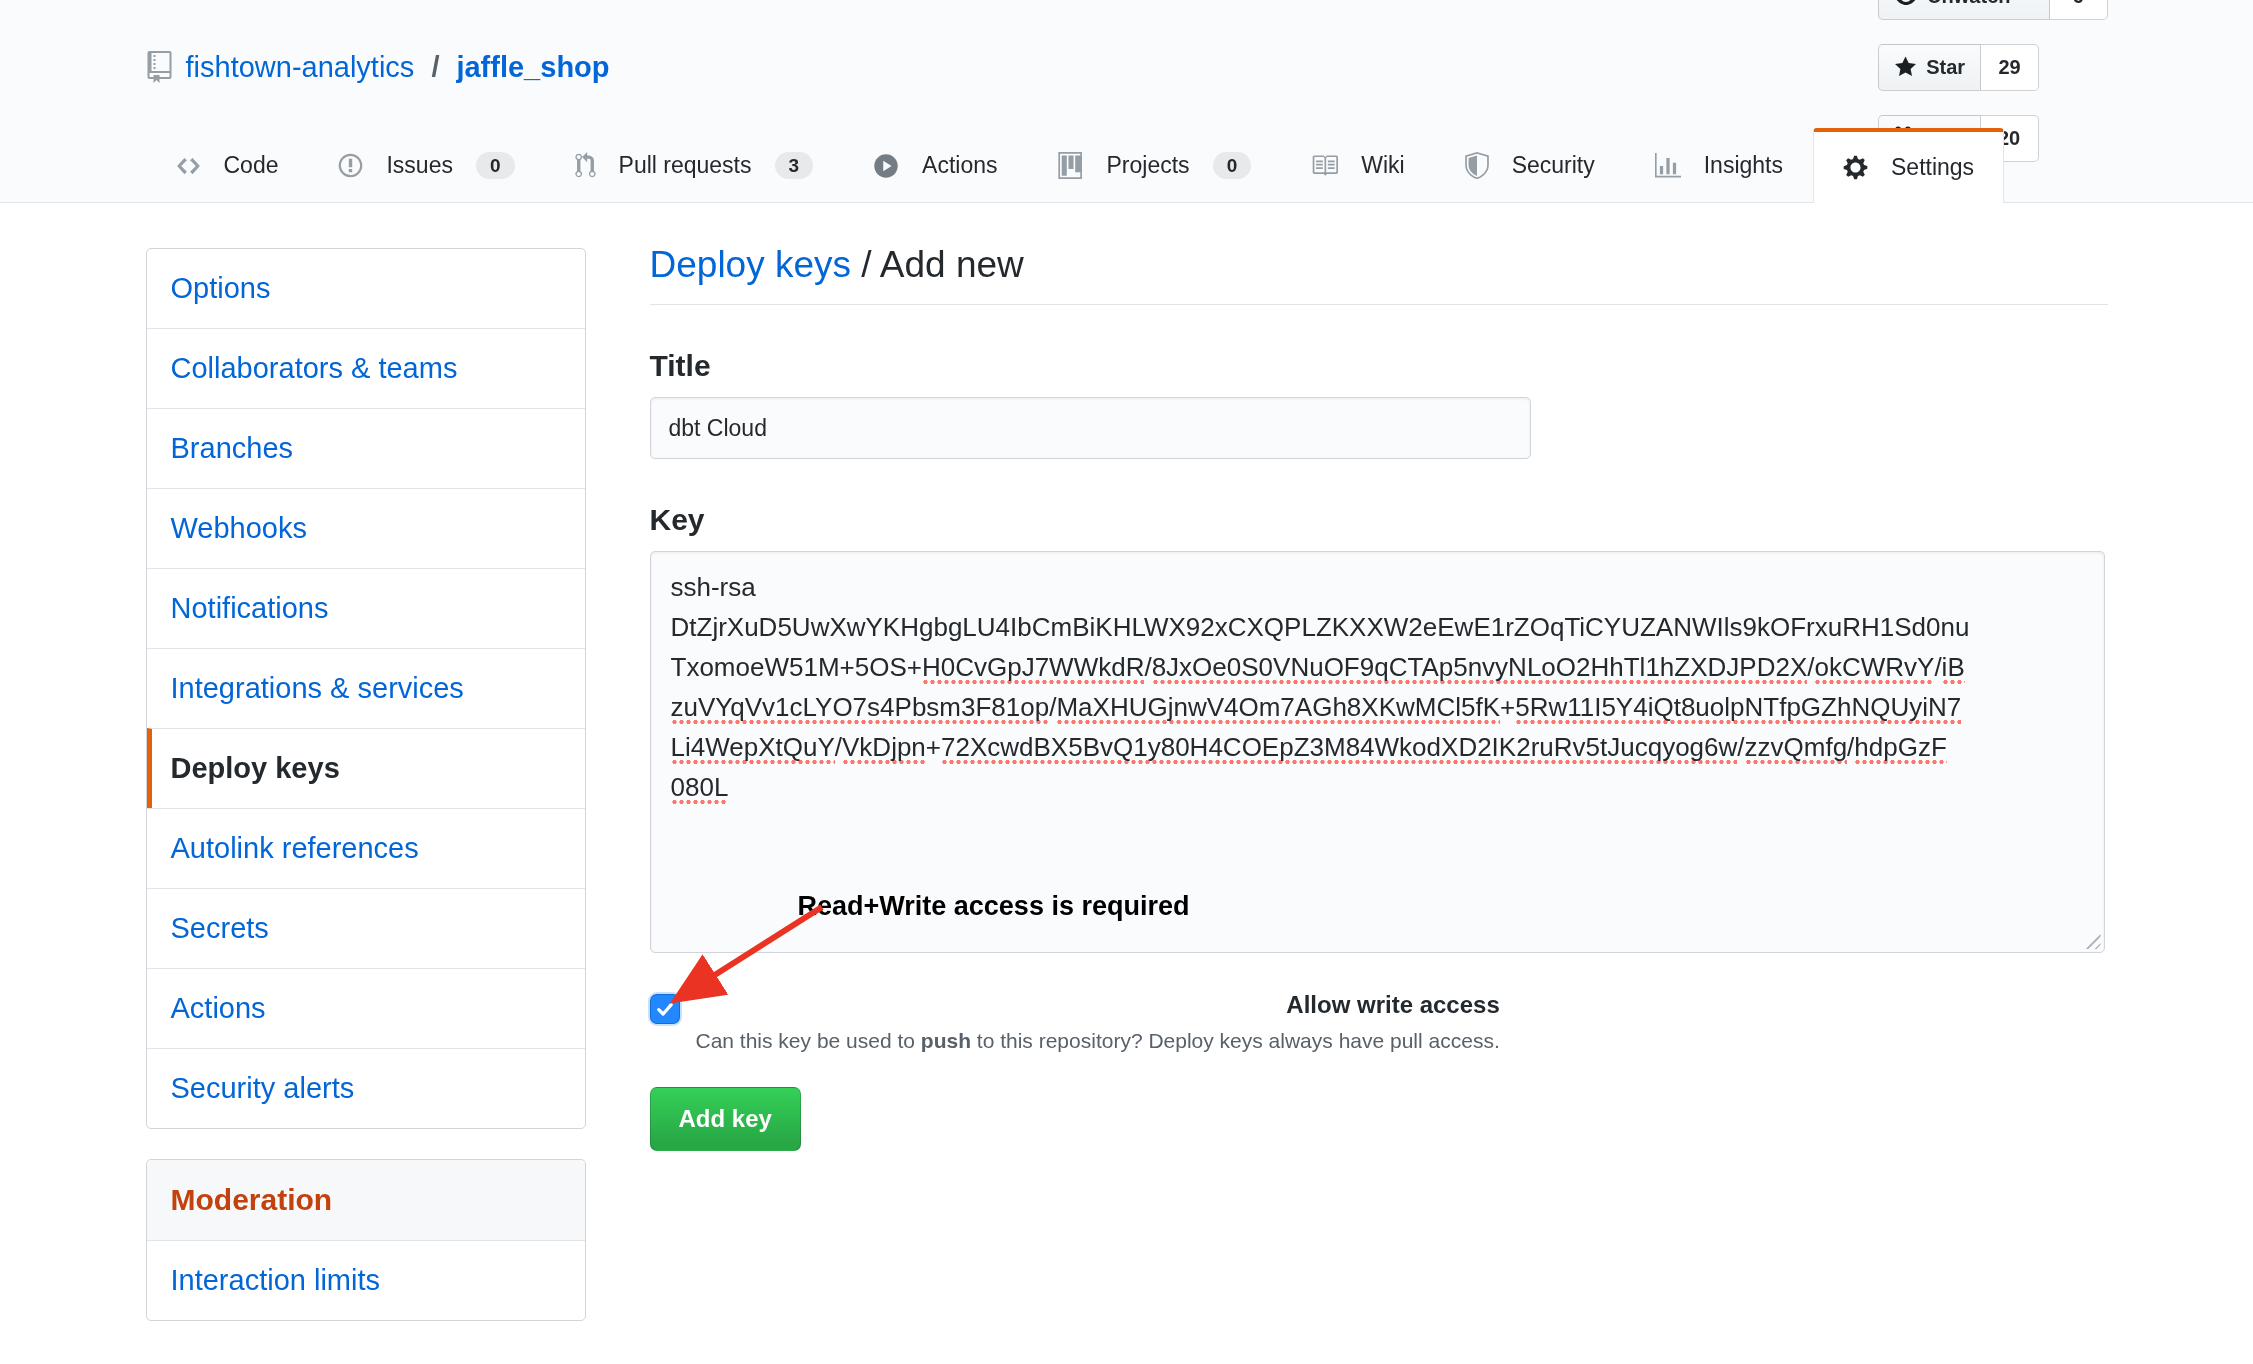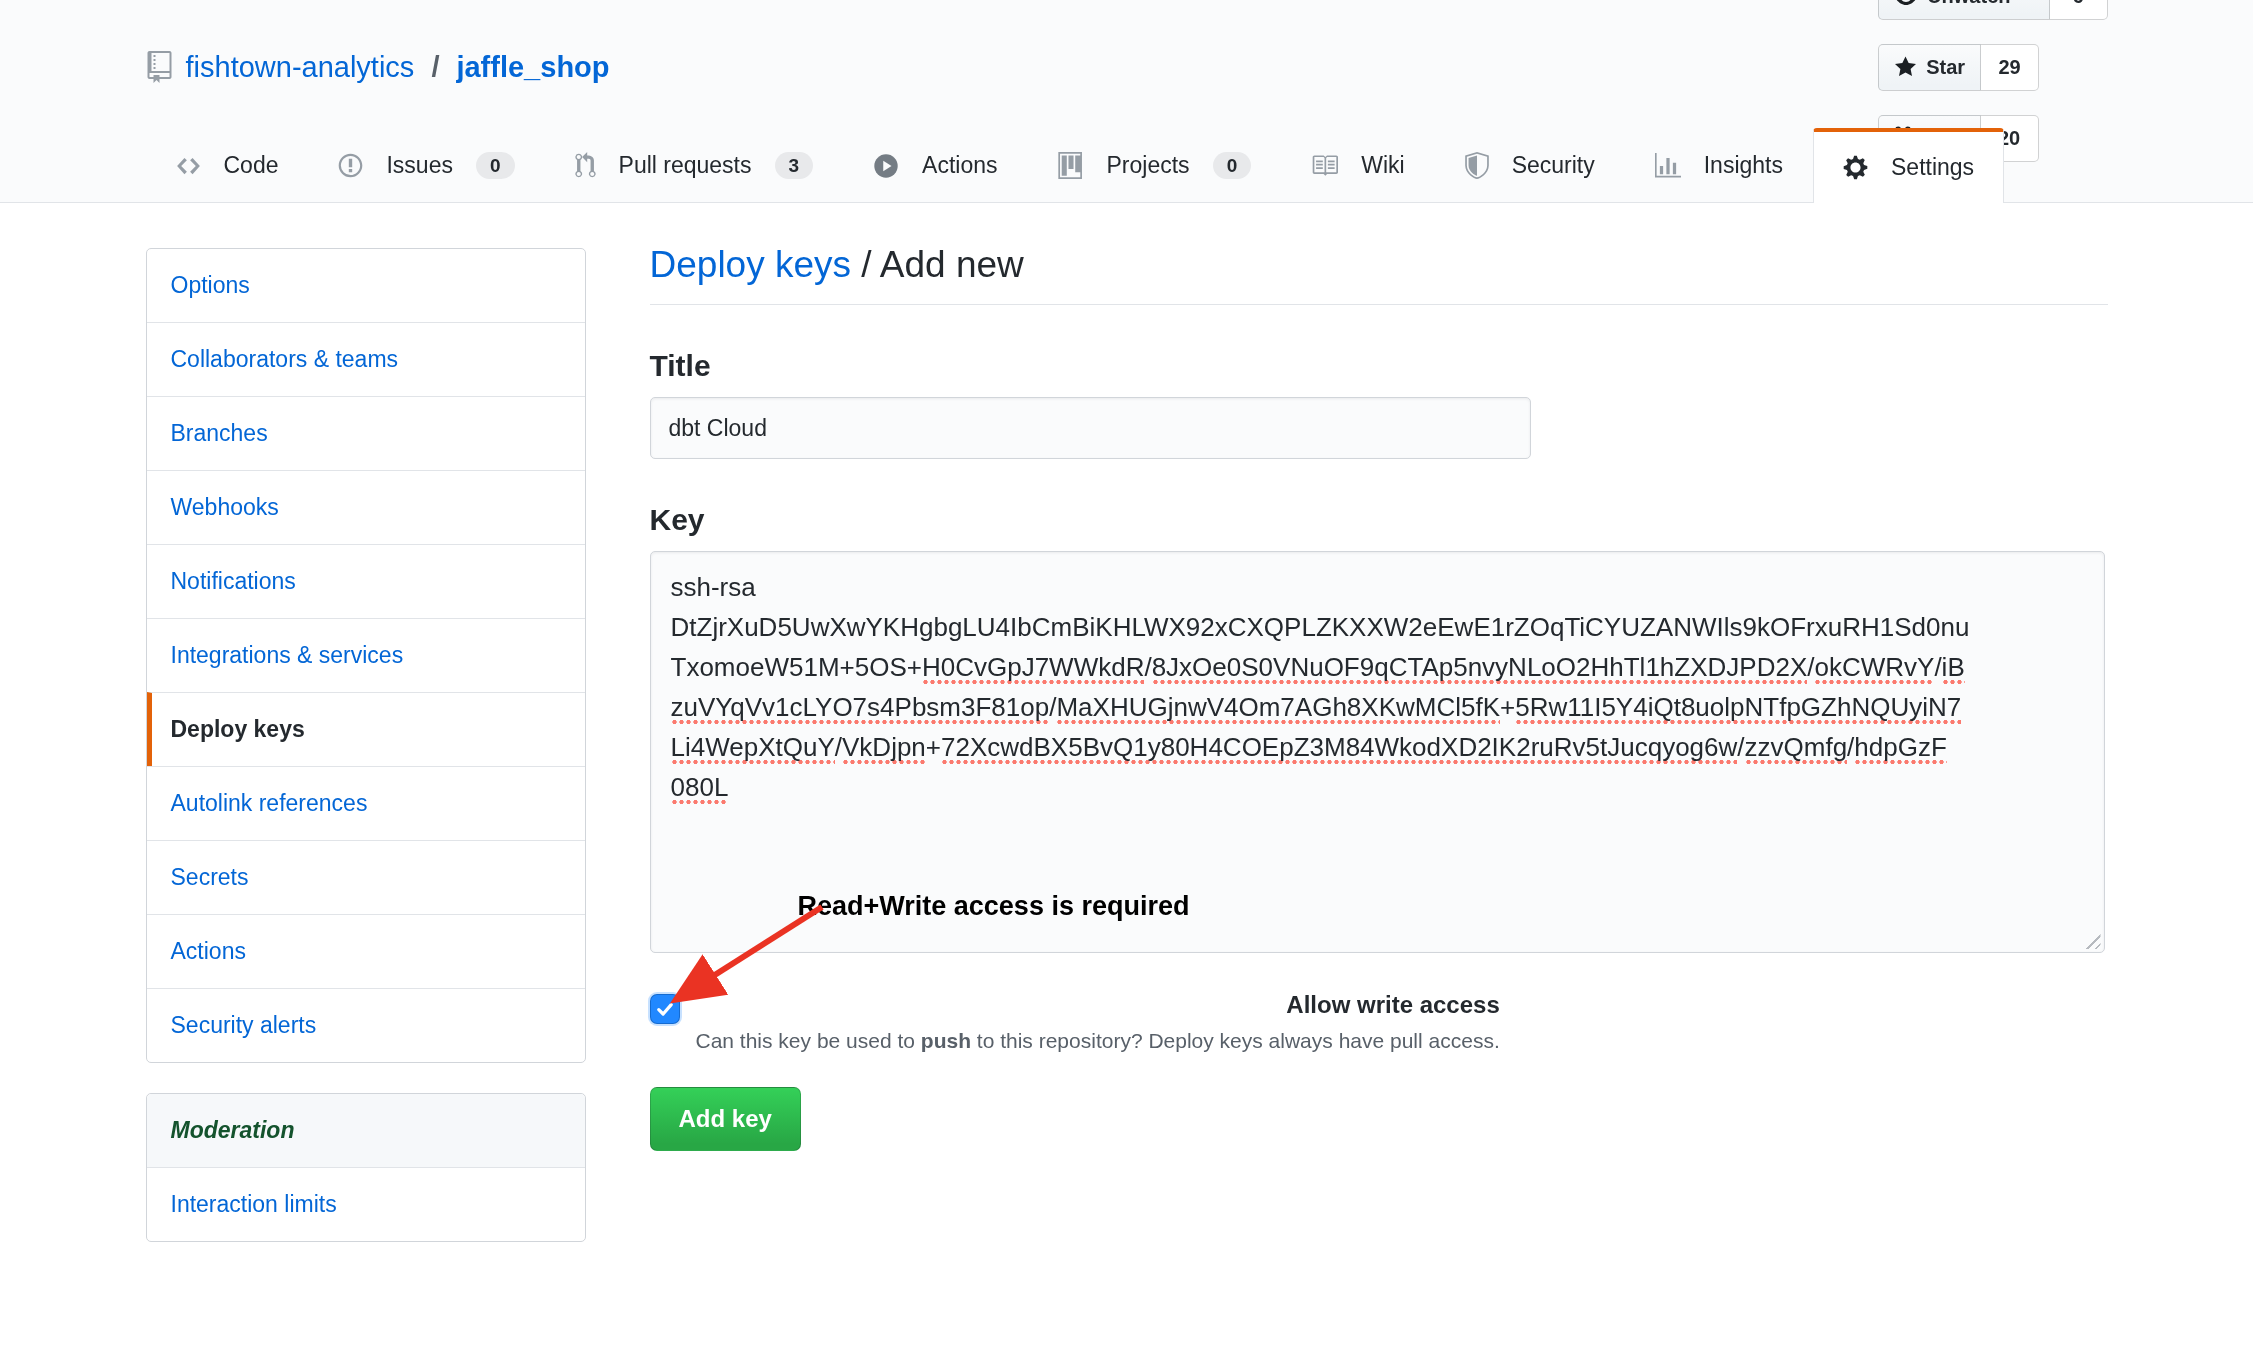--- a/index.html
+++ b/index.html
@@ -82,38 +82,37 @@
 
   
   .content-row { display: flex; gap: 64px; padding-top: 45px; padding-bottom: 80px; }
   .sidebar { width: 440px; flex: none; }
   .main-col { flex: 1; min-width: 0; }
 
   .menu { border: 1px solid #d1d5da; border-radius: 5px; background: #fff; }
   .menu + .menu { margin-top: 30px; }
   .menu-item {
     display: block; padding: 23px 24px;
-    font-size: 23px; color: #0366d6;
+    font-size: 29px; color: #0366d6;
     border-top: 1px solid #e1e4e8;
     cursor: pointer;
   }
   .menu-item:first-child { border-top: 0; border-radius: 5px 5px 0 0; }
   .menu-item:last-child { border-radius: 0 0 5px 5px; }
   .menu-item.active {
     color: #24292e; font-weight: 600;
     border-left: 5px solid #e36209;
     padding-left: 19px;
     cursor: default;
   }
   .menu-header {
     padding: 23px 24px; background: #f6f8fa;
-    font-size: 23px; font-weight: 600; color: #14532d;
+    font-size: 30px; font-weight: 600; color: #c2410c;
     border-radius: 5px 5px 0 0;
     border-bottom: 0;
-    font-style: italic;
   }
 
   
   .subhead {
     font-size: 37px; font-weight: 400;
     padding-bottom: 18px; border-bottom: 1px solid #e1e4e8;
     margin-bottom: 44px; margin-top: -4px;
   }
   .subhead-link { color: #0366d6; cursor: pointer; }
   .subhead-sep, .subhead-current { color: #24292e; }

